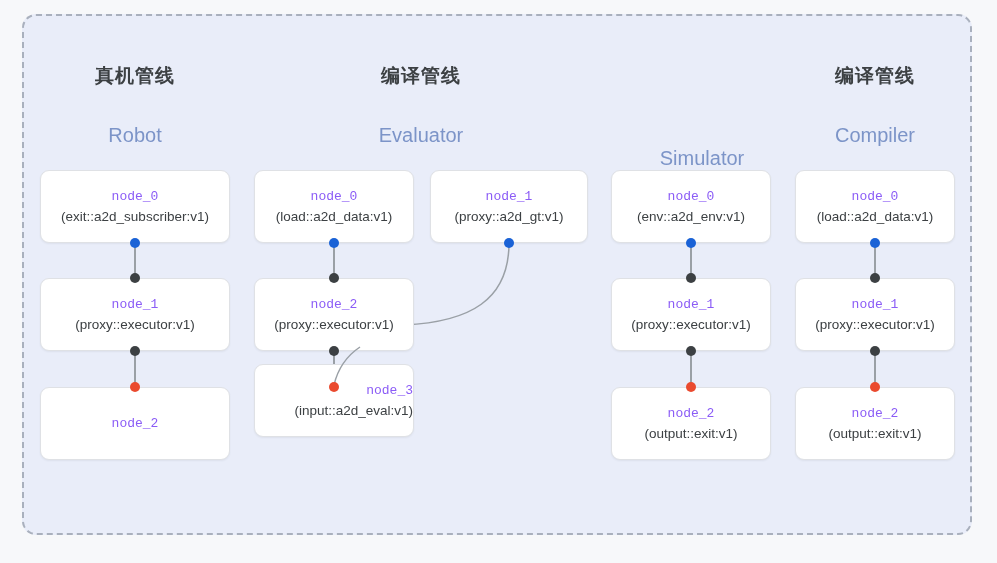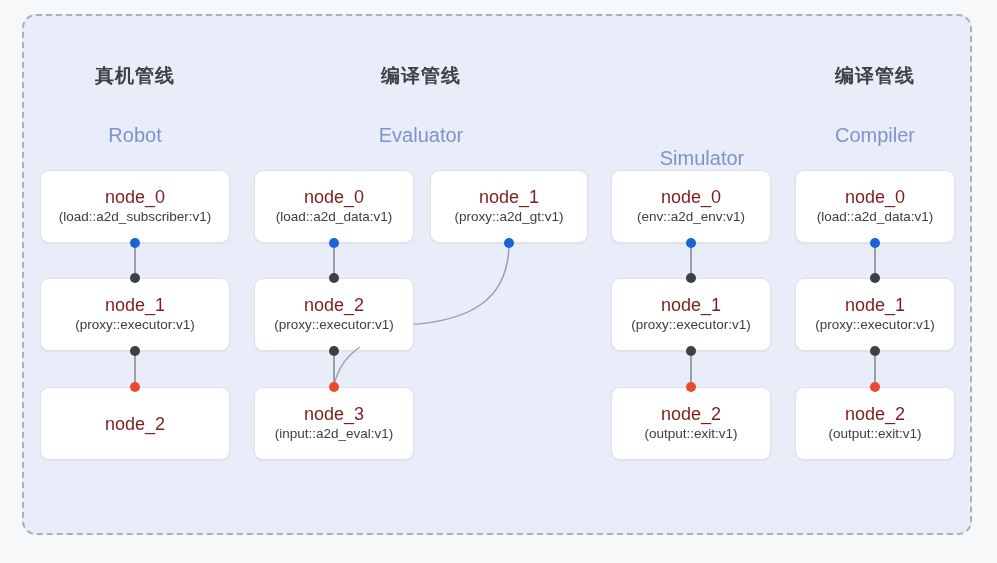--- a/index.html
+++ b/index.html
@@ -59,23 +59,24 @@
     border: 1px solid #dfe1e5;
     border-radius: 9px;
     box-shadow: 0 1px 2px rgba(60,64,67,0.07);
     display: flex;
     flex-direction: column;
     align-items: center;
     justify-content: center;
     z-index: 3;
   }
   .node-title {
-    font-size: 18px;
-    color: #7f1d1d;
+    font-size: 13px;
+    color: #8b5cf6;
     line-height: 20px;
+    font-family: Liberation Mono, monospace;
   }
   .node-sub {
     font-size: 13.5px;
     color: #3c4043;
     line-height: 20px;
     white-space: nowrap;
   }
 
   
   .dot {
@@ -124,21 +125,21 @@
   </svg>
 
   <div class="col-title-cn" style="left:35px; top:63px; width:200px;">真机管线</div>
   <div class="col-title-en" style="left:35px; top:124px; width:200px;">Robot</div>
 
   <div class="vline" style="left:134px; top:243px; height:40px;"></div>
   <div class="vline" style="left:134px; top:352px; height:40px;"></div>
 
   <div class="node-box" style="left:40px; top:170px; width:190px; height:73px;">
     <div class="node-title">node_0</div>
-    <div class="node-sub">(load::a2d_subscriber:v1)</div>
+    <div class="node-sub">(exit::a2d_subscriber:v1)</div>
   </div>
   <div class="dot dot-blue" style="left:130px; top:238px;"></div>
 
   <div class="dot dot-black" style="left:130px; top:273px;"></div>
   <div class="node-box" style="left:40px; top:278px; width:190px; height:73px;">
     <div class="node-title">node_1</div>
     <div class="node-sub">(proxy::executor:v1)</div>
   </div>
   <div class="dot dot-black" style="left:130px; top:346px;"></div>
 
@@ -160,21 +161,21 @@
   <div class="dot dot-blue" style="left:329px; top:238px;"></div>
 
   <div class="dot dot-black" style="left:329px; top:273px;"></div>
   <div class="node-box" style="left:254px; top:278px; width:160px; height:73px;">
     <div class="node-title">node_2</div>
     <div class="node-sub">(proxy::executor:v1)</div>
   </div>
   <div class="dot dot-black" style="left:329px; top:346px;"></div>
 
   <div class="dot dot-red" style="left:329px; top:382px;"></div>
-  <div class="node-box" style="left:254px; top:387px; width:160px; height:73px;">
+  <div class="node-box" style="left:254px; top:364px; width:160px; height:73px;align-items:flex-end;">
     <div class="node-title">node_3</div>
     <div class="node-sub">(input::a2d_eval:v1)</div>
   </div>
 
   <div class="node-box" style="left:430px; top:170px; width:158px; height:73px;">
     <div class="node-title">node_1</div>
     <div class="node-sub">(proxy::a2d_gt:v1)</div>
   </div>
   <div class="dot dot-blue" style="left:504px; top:238px;"></div>
 

